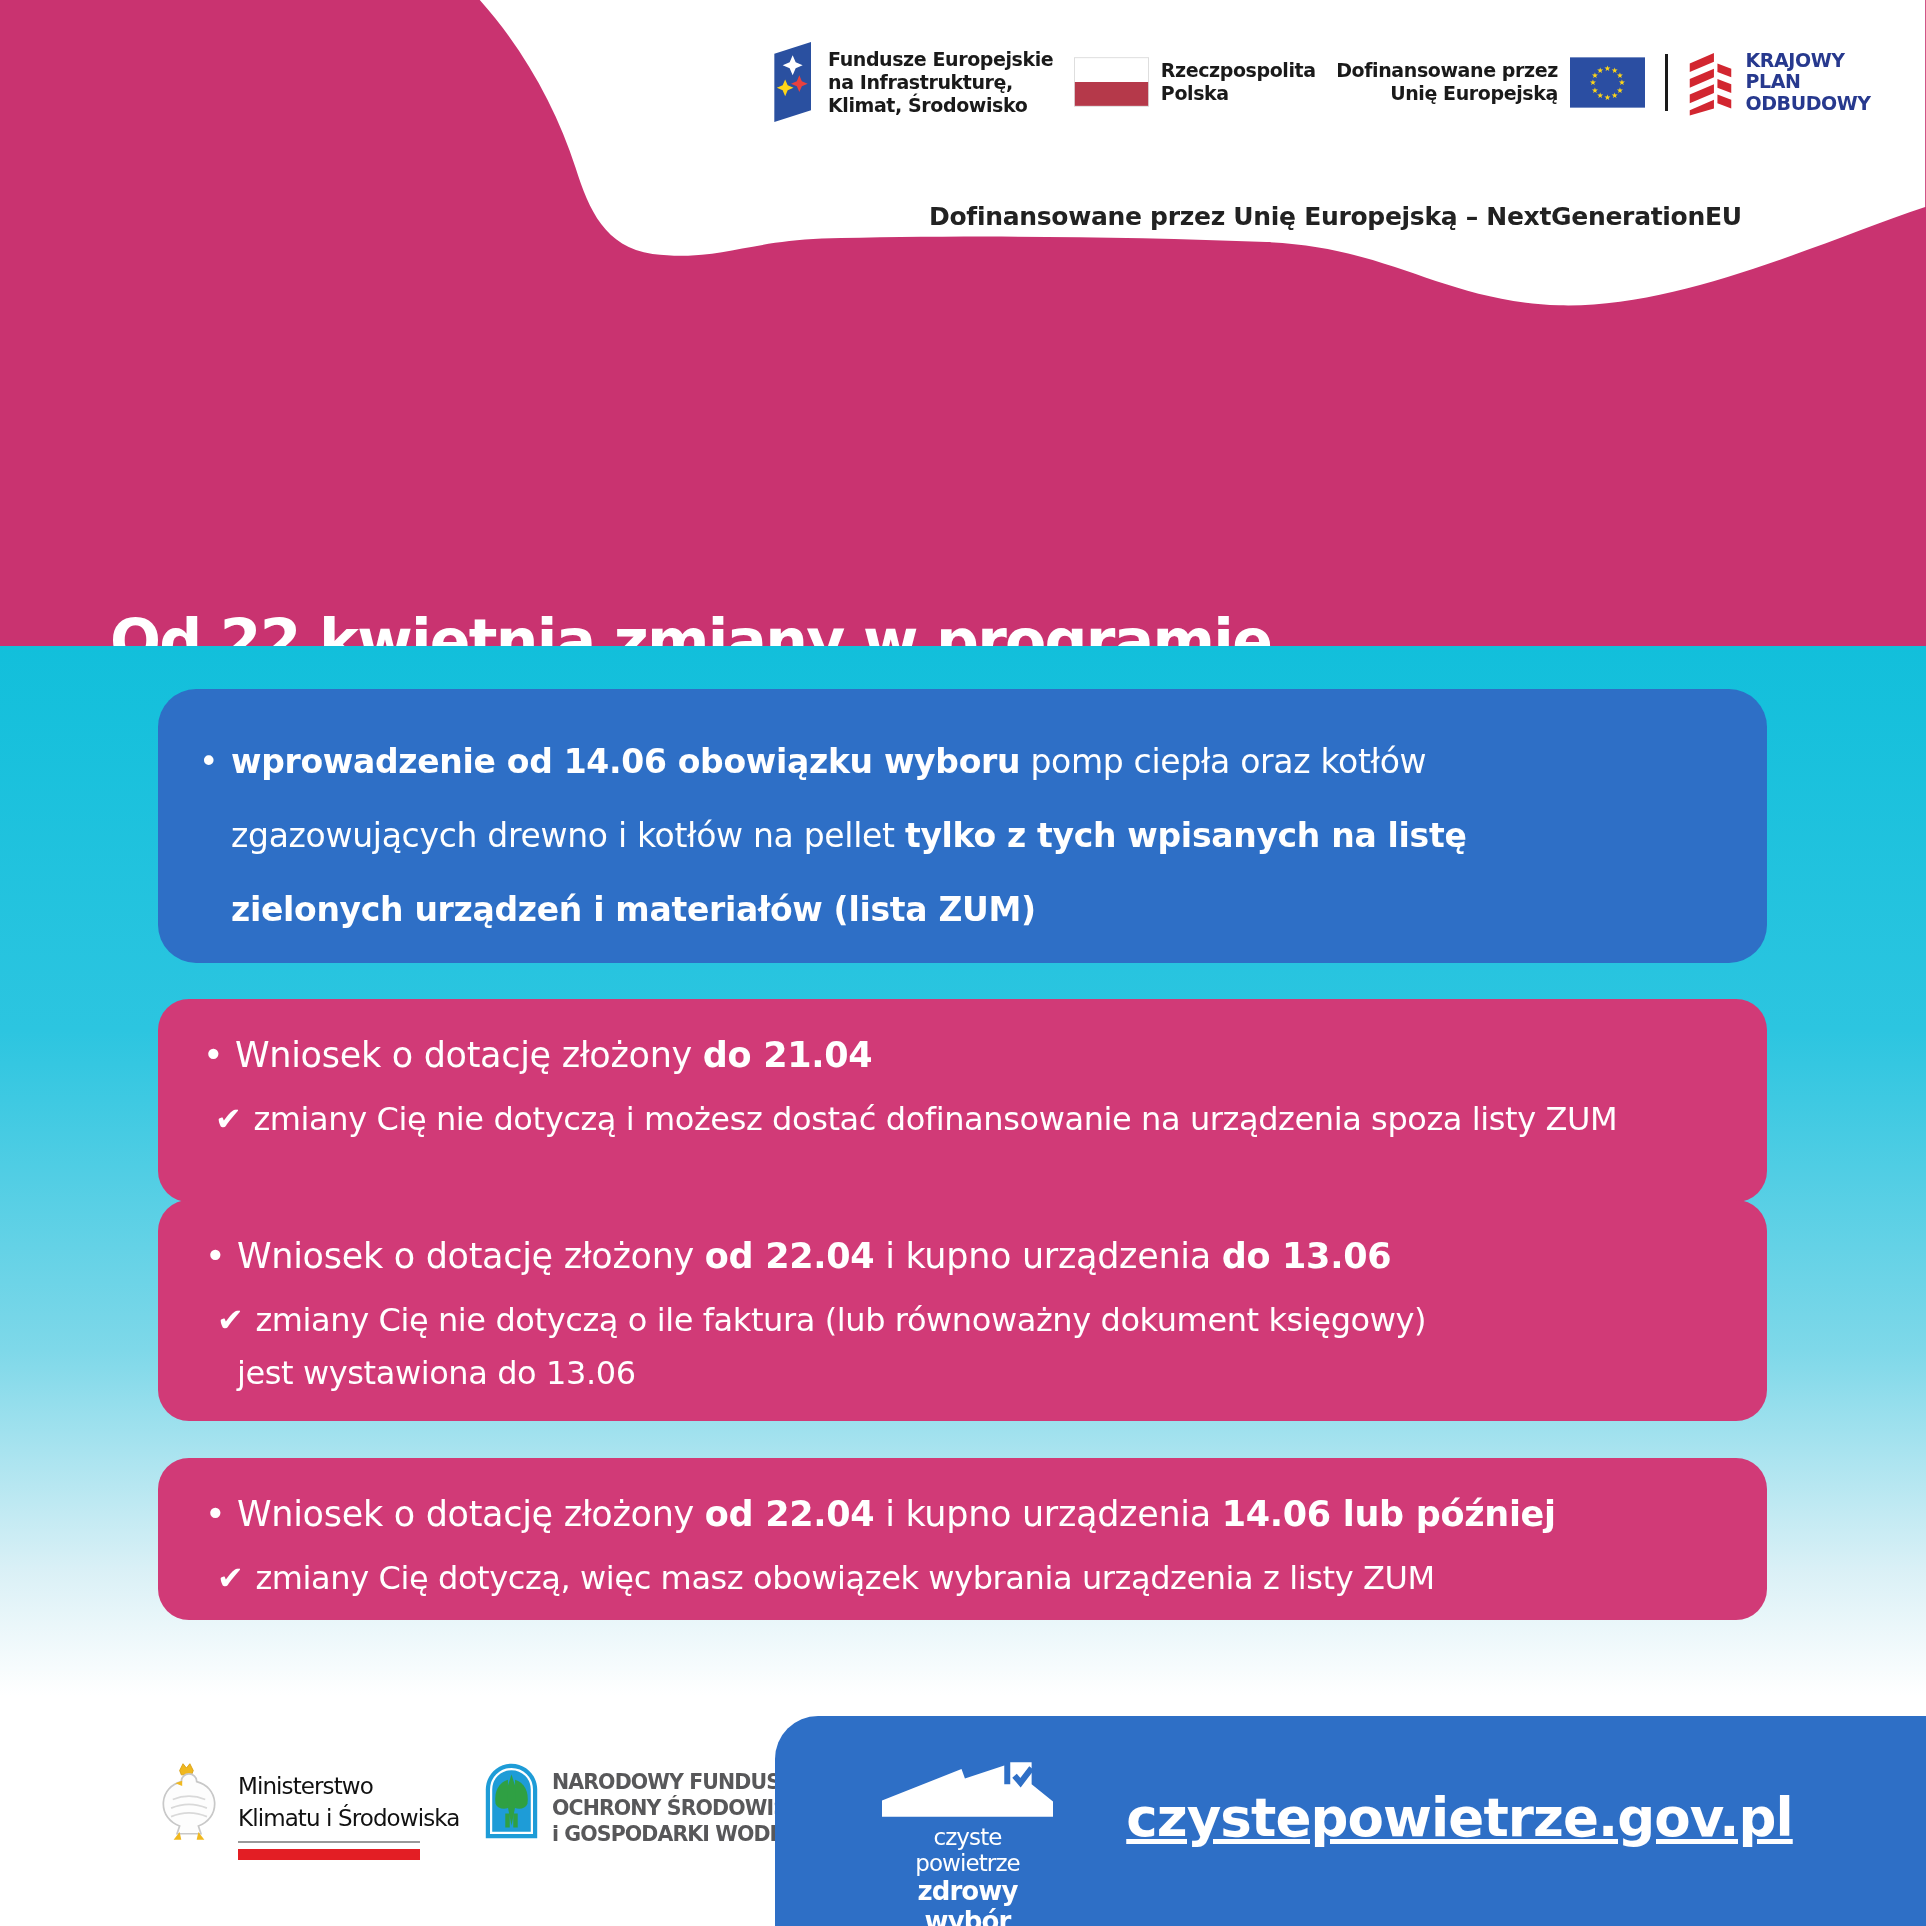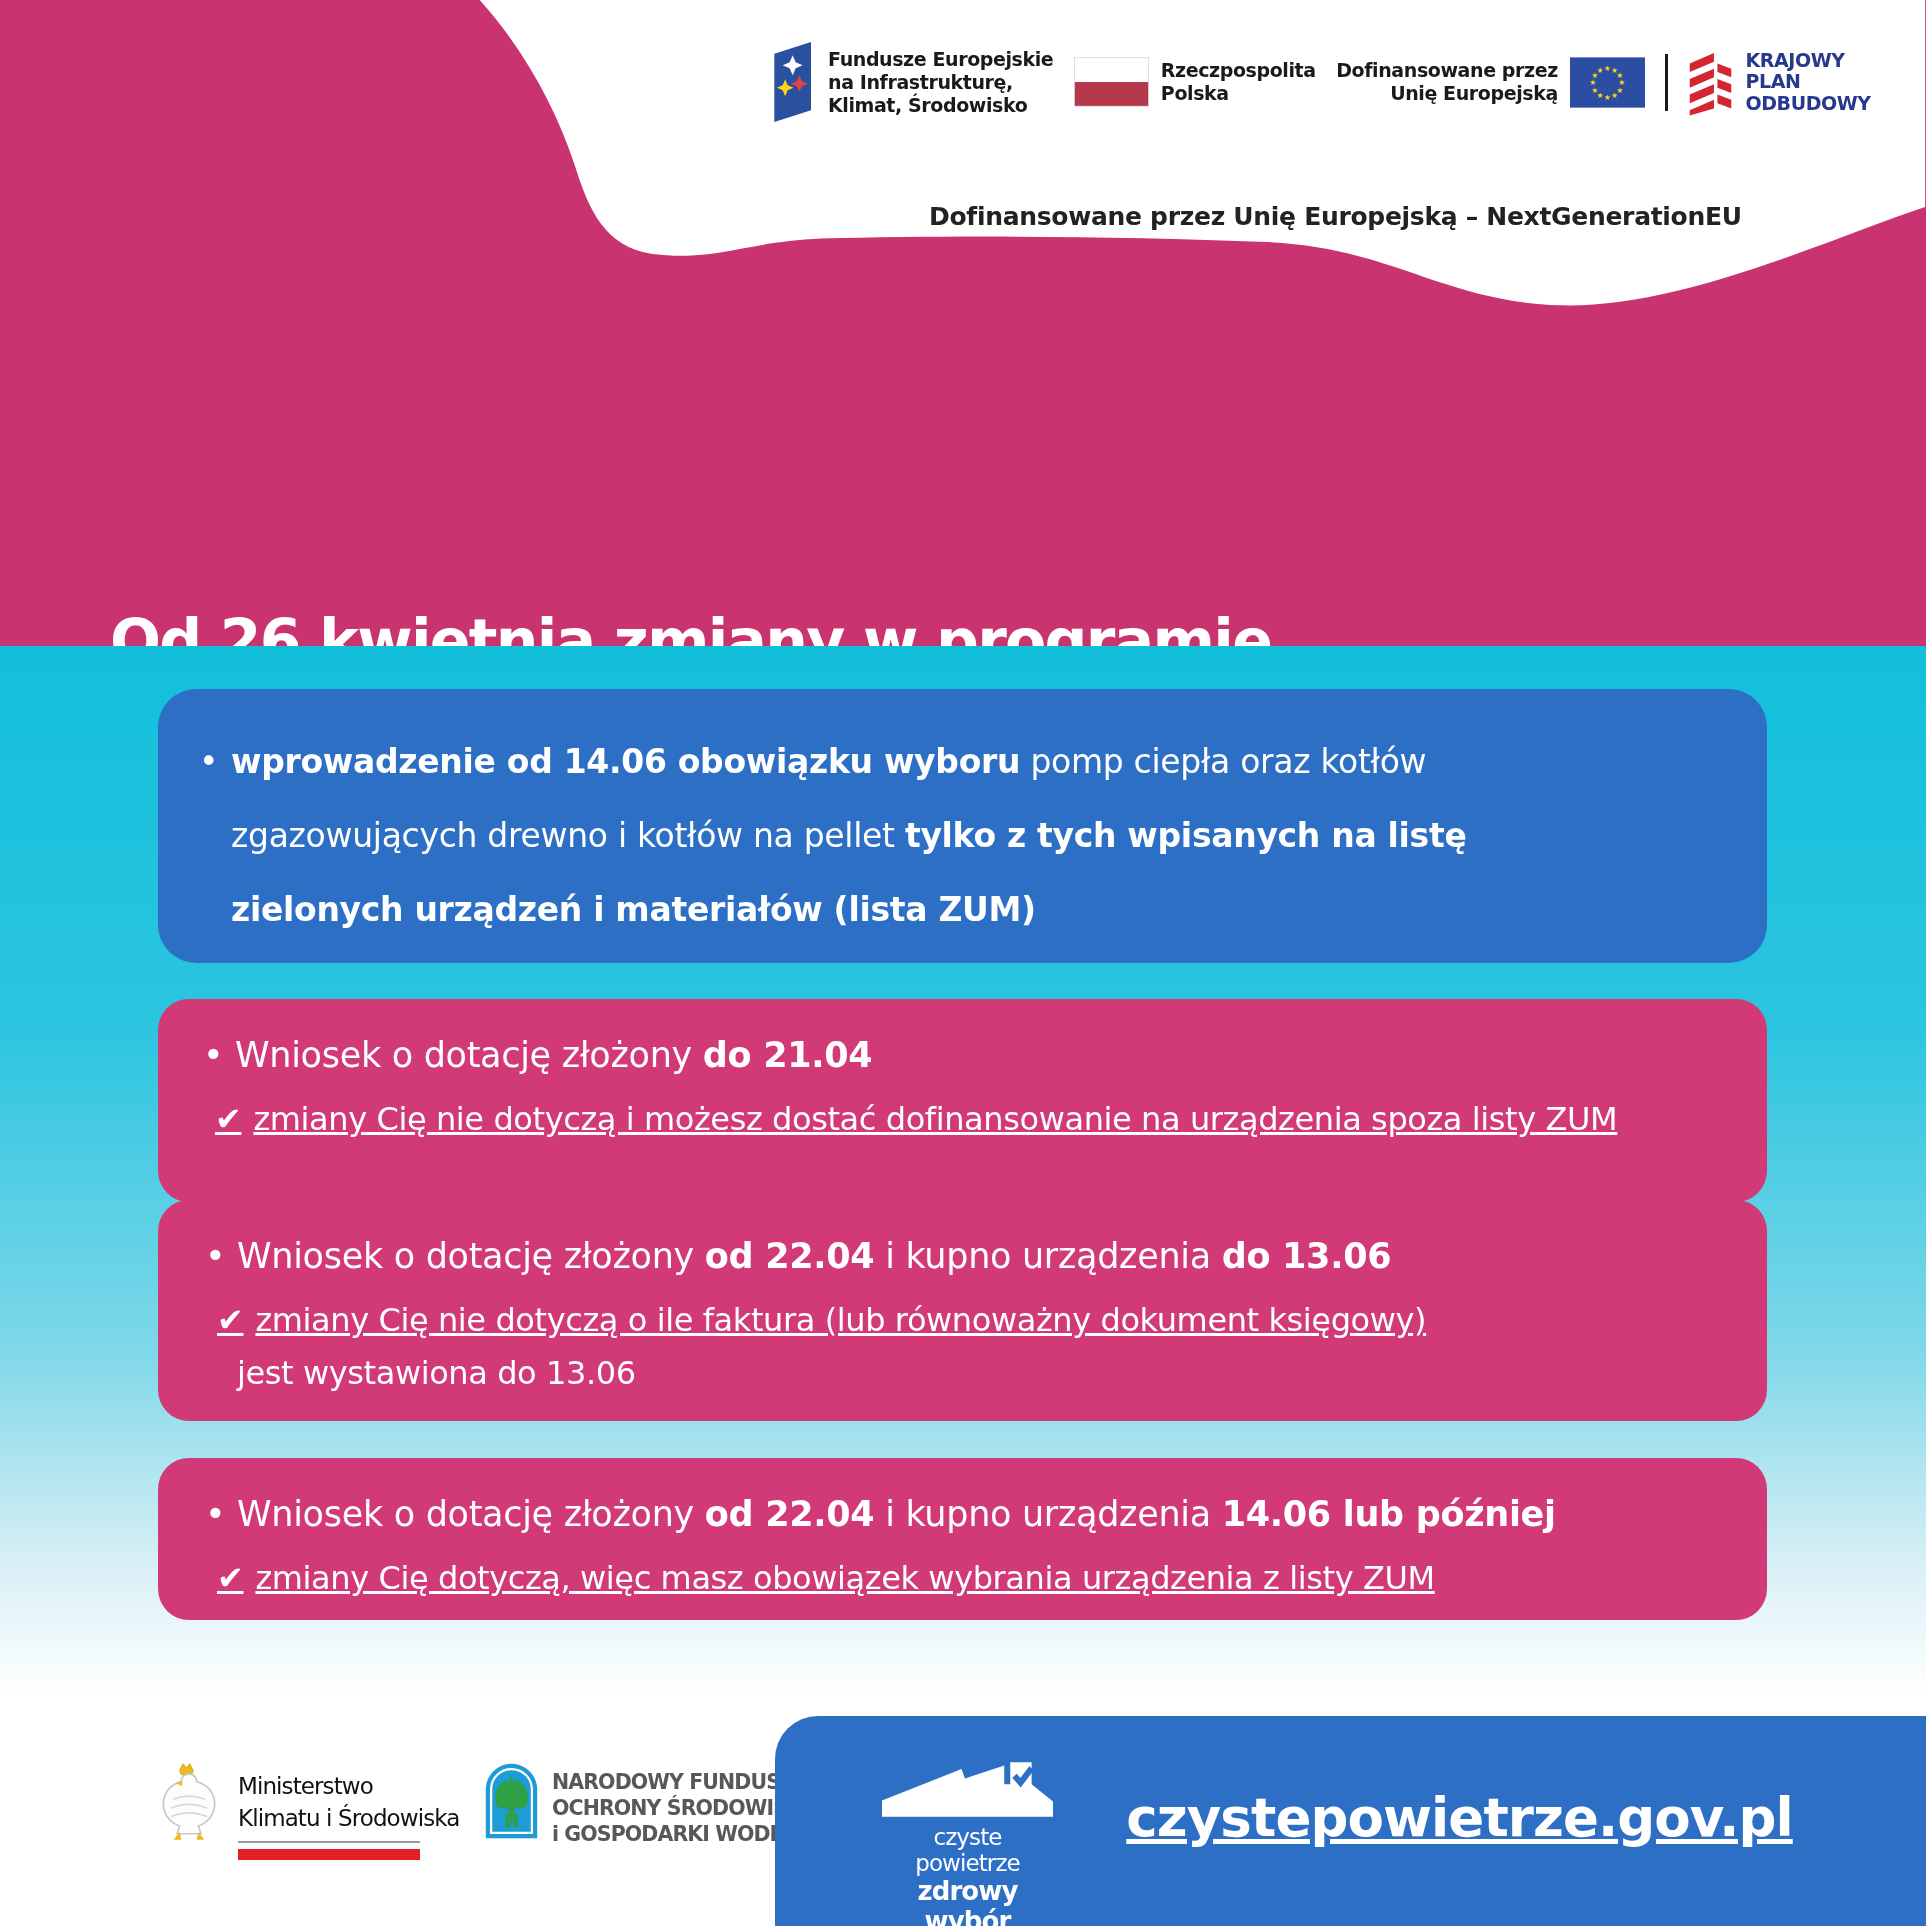--- a/index.html
+++ b/index.html
@@ -26,21 +26,21 @@
   .ib-line{white-space:nowrap;}
   .ib-indent{padding-left:32px;}
   .blt{display:inline-block;width:32px;}
   .b{font-weight:700;}
   .card{position:absolute;left:158px;width:1609px;background:#D13A77;border-radius:31px;
     box-sizing:border-box;padding:33px 39px 0 47px;color:#fff;}
   .card1{top:999px;height:203px;padding-left:45px;}
   .card2{top:1200px;height:221px;}
   .card3{top:1458px;height:162px;}
   .card-title{font-size:35px;line-height:46px;letter-spacing:-0.3px;margin-bottom:15.4px;white-space:nowrap;}
-  .check-line{font-size:32px;line-height:53px;margin-left:12px;letter-spacing:-0.4px;white-space:nowrap;text-decoration:underline;}
+  .check-line{font-size:32px;line-height:53px;margin-left:12px;letter-spacing:-0.4px;white-space:nowrap;}
   .chk{margin-right:12px;}
   .cont{margin-left:32px;line-height:53px;font-size:32px;letter-spacing:-0.4px;}
   
   .eagle{position:absolute;left:154px;top:1762px;}
   .ministry-text{position:absolute;left:238px;top:1770px;font-size:23px;line-height:32px;color:#111;letter-spacing:-0.9px;}
   .ministry-rule{position:absolute;left:238px;top:1841px;width:182px;}
   .ministry-rule .grey{height:1.7px;background:#9a9a9a;}
   .ministry-rule .red{height:11px;background:#E31E24;margin-top:6px;}
   .nfos-icon{position:absolute;left:484px;top:1762px;}
   .nfos-text{position:absolute;left:552px;top:1769px;font-size:20.5px;font-weight:700;line-height:26px;color:#58585A;letter-spacing:-0.9px;}
@@ -122,21 +122,21 @@
       <div>KRAJOWY</div>
       <div>PLAN</div>
       <div>ODBUDOWY</div>
     </div>
   </div>
 </div>
 
 <div class="note">Dofinansowane przez Unię Europejską – NextGenerationEU</div>
 
 <div class="title">
-  <div>Od 26 kwietnia zmiany w programie</div>
+  <div>Od 22 kwietnia zmiany w programie</div>
   <div>„Czyste Powietrze”  – lista ZUM</div>
 </div>
 
 <div class="main-bg"></div>
 
 <div class="info-box">
   <div class="ib-line">
     <span class="blt">•</span><span class="b">wprowadzenie od 14.06 obowiązku wyboru</span><span> pomp ciepła oraz kotłów</span>
   </div>
   <div class="ib-line ib-indent">

